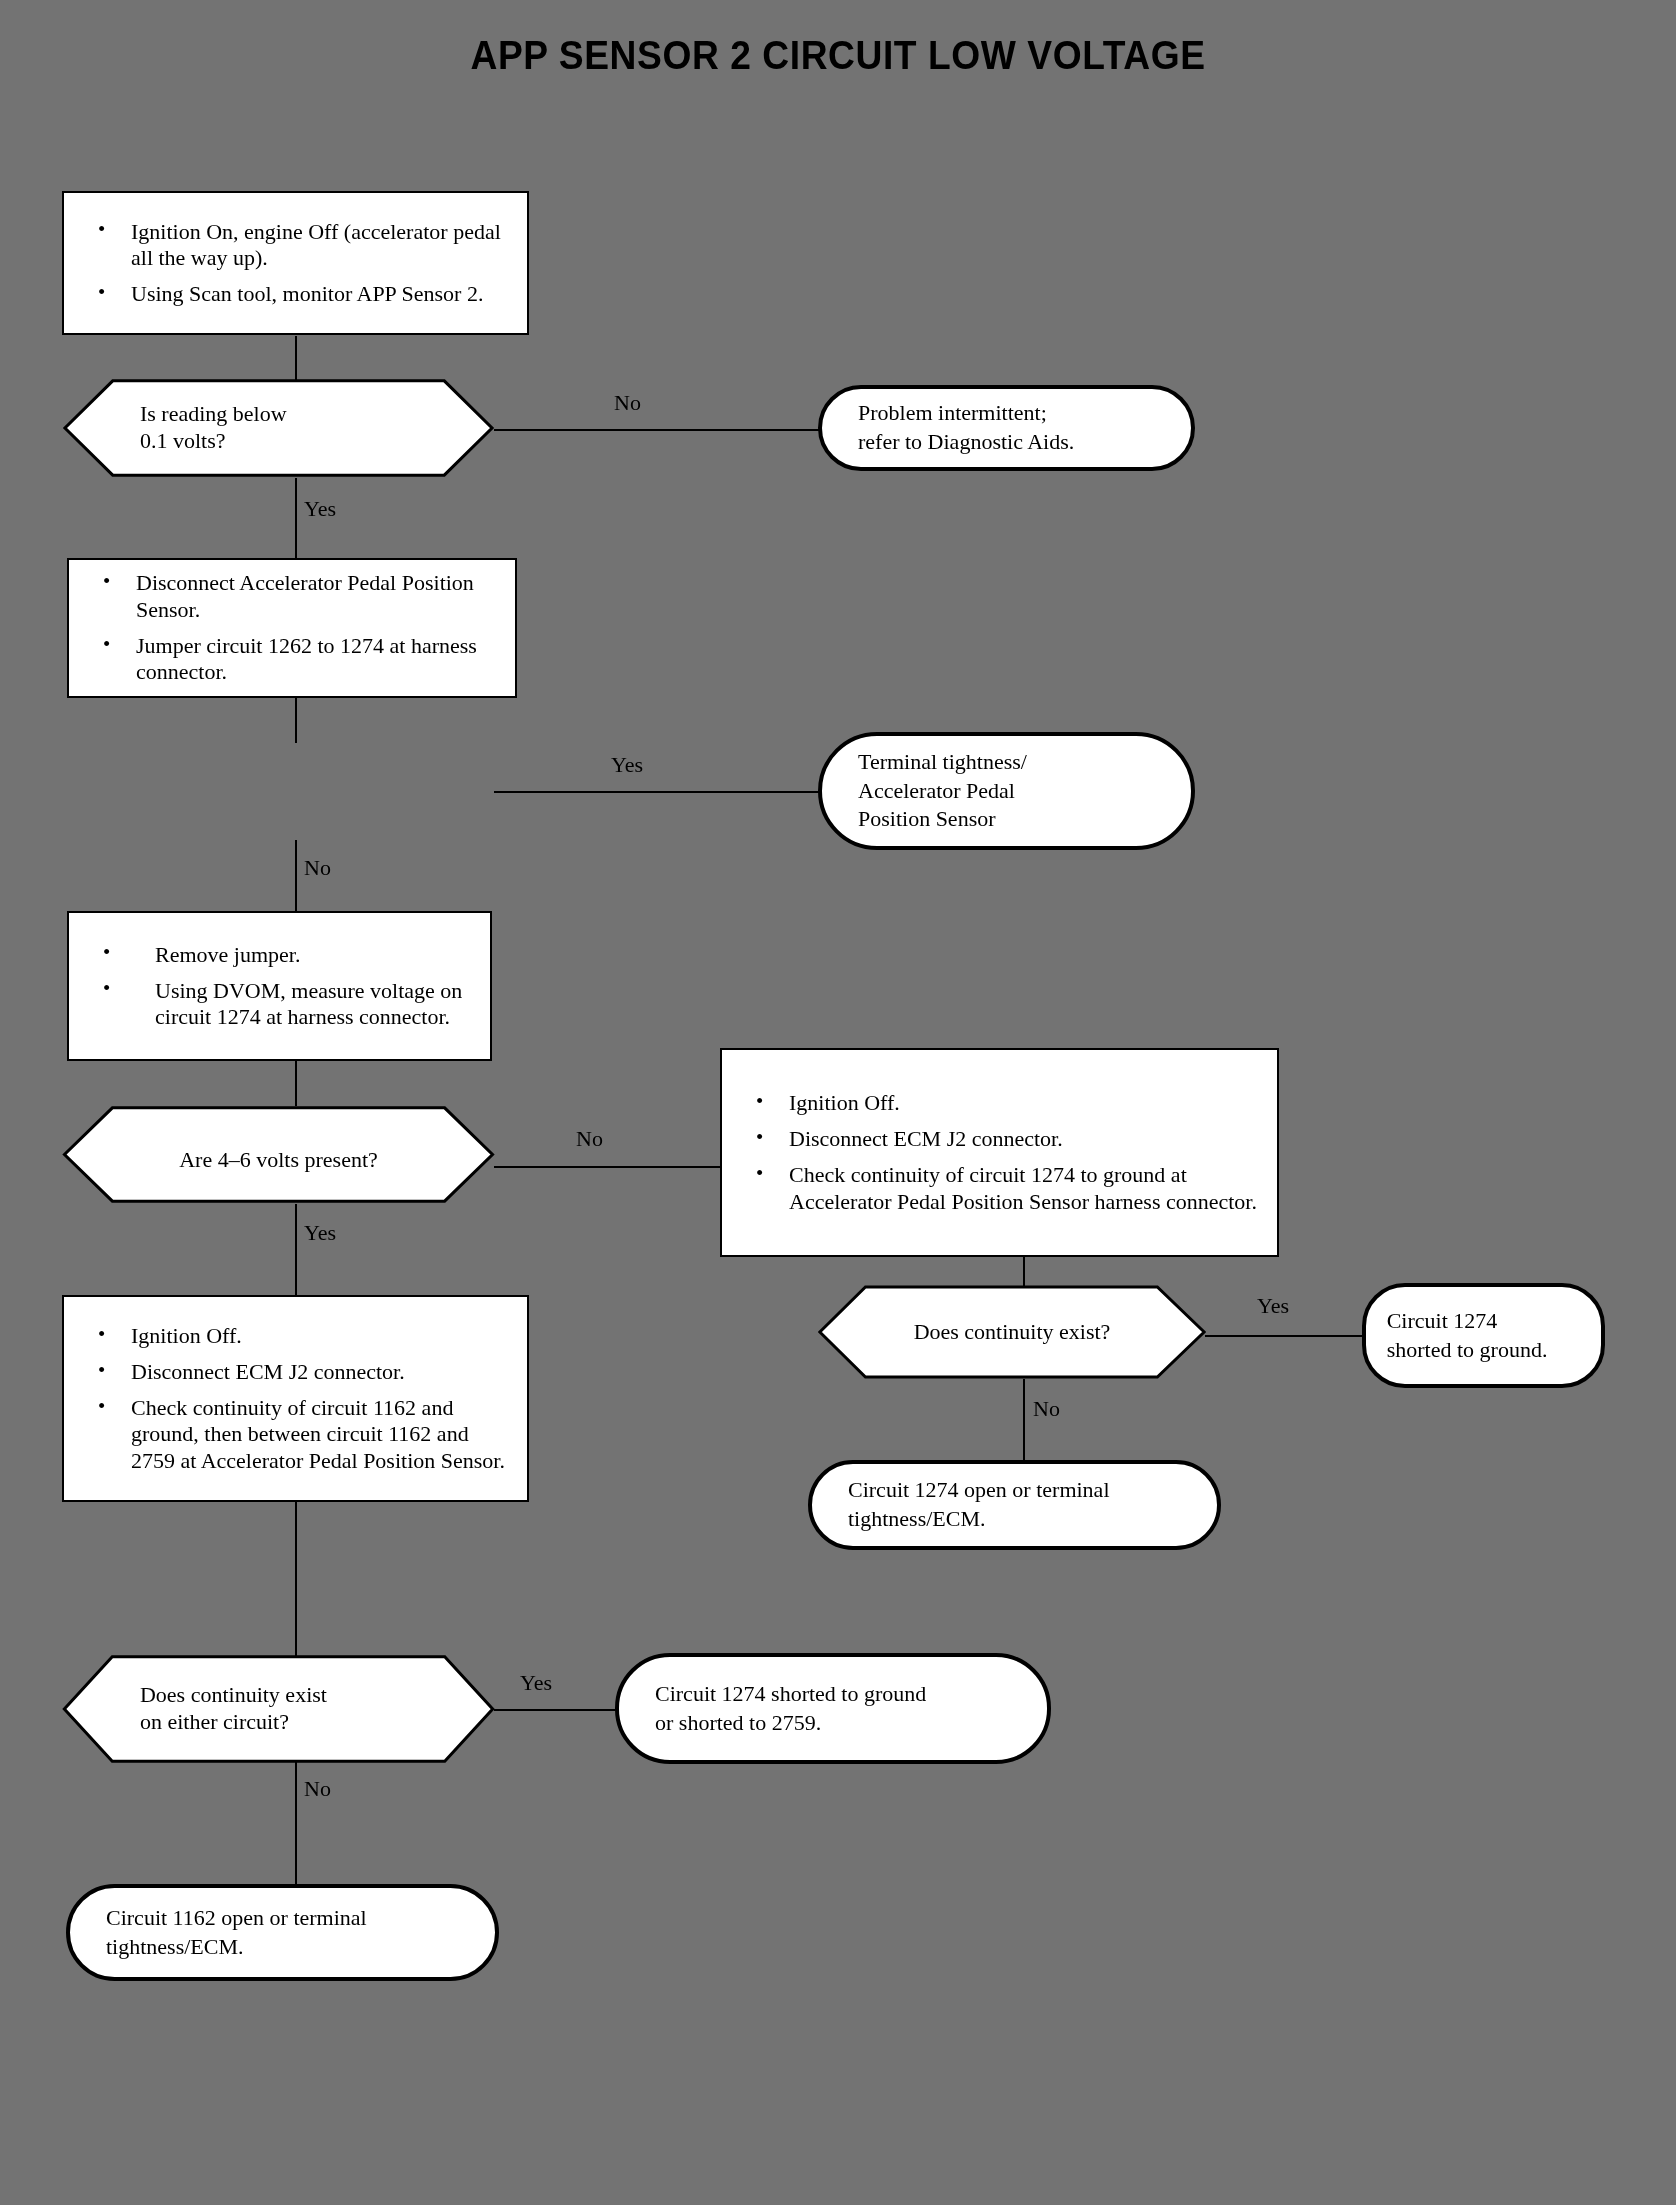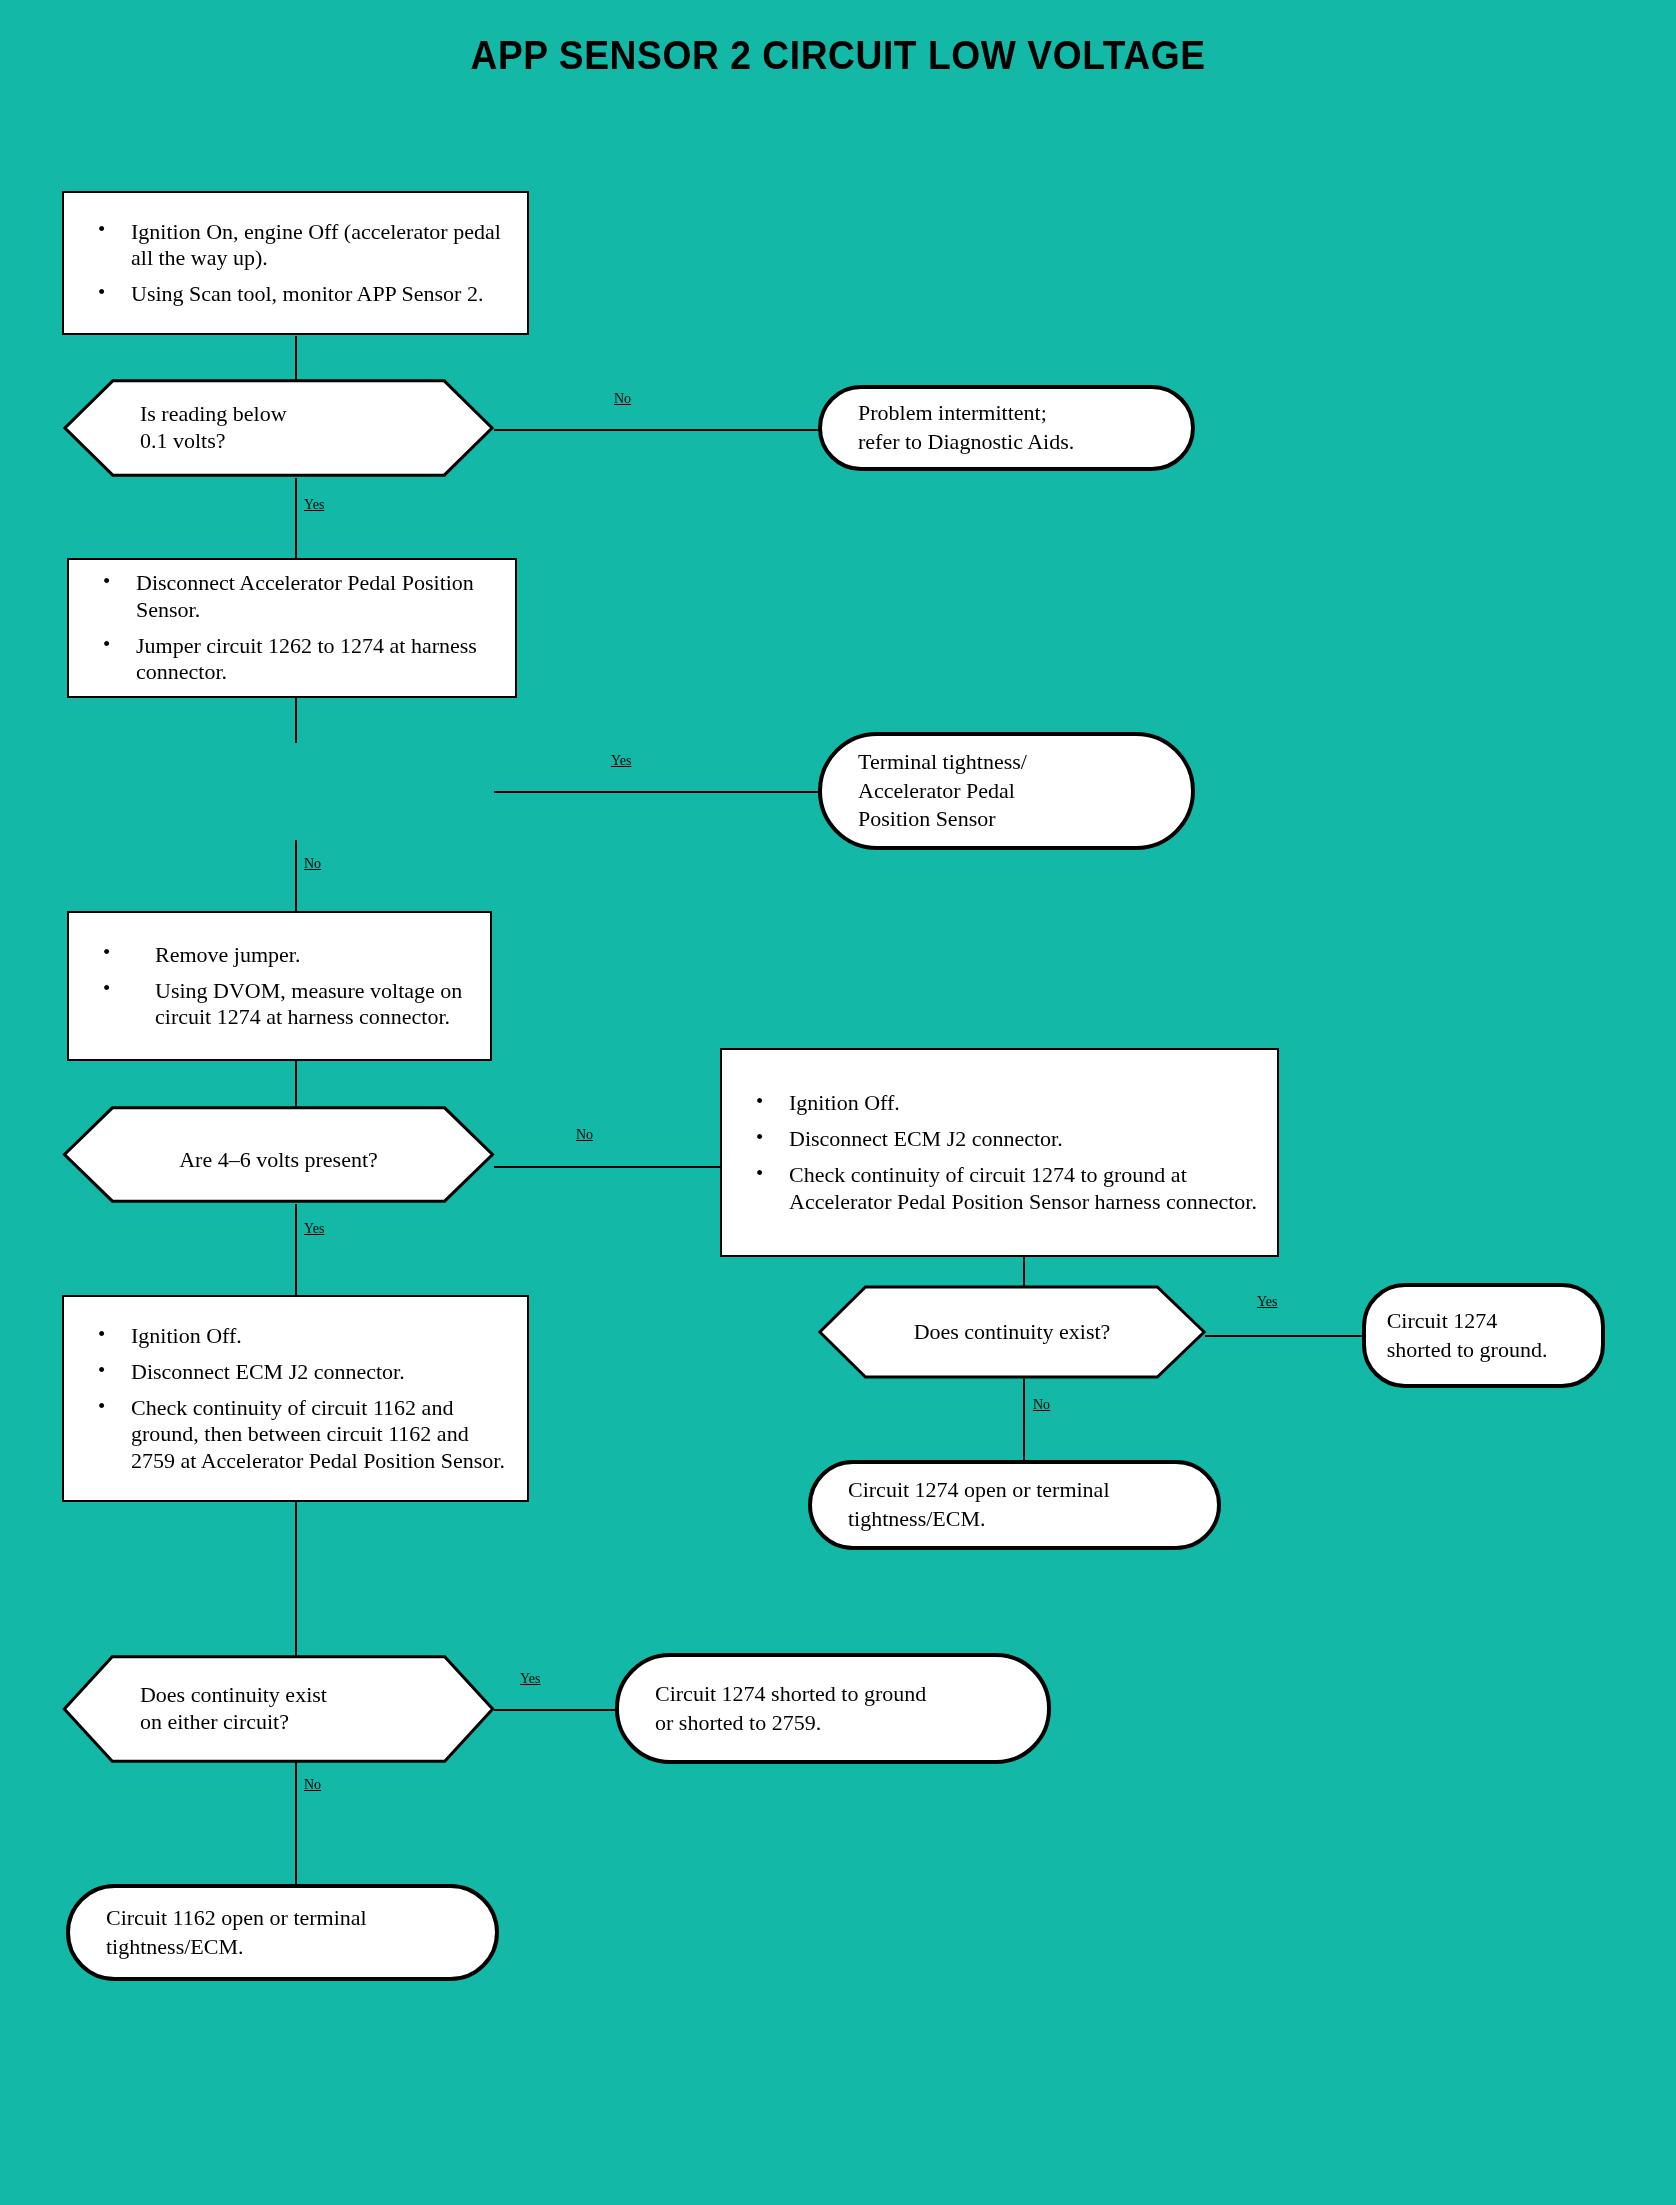--- a/index.html
+++ b/index.html
@@ -4,21 +4,21 @@
 <style>
   html,body{margin:0;padding:0;background:#ffffff;}
   body{
     font-family:"Liberation Serif","DejaVu Serif",serif;
     color:#000000;
   }
   #page{
     position:relative;
     width:1676px;
     height:2205px;
-    background:#14b8a6;
+    background:#737373;
     overflow:hidden;
   }
 
   
   .title{
     position:absolute;
     left:0; top:33px; width:1676px;
     text-align:center;
     font-family:"Liberation Sans","DejaVu Sans",sans-serif;
     font-weight:700;
@@ -93,24 +93,23 @@
     padding:0 22px 0 36px;
     white-space:pre-line;
   }
 
   
   .vline{position:absolute;background:#000;width:2.4px;}
   .hline{position:absolute;background:#000;height:2.4px;}
 
   .elabel{
     position:absolute;
-    font-size:14px;
+    font-size:22px;
     line-height:1;
     white-space:nowrap;
-    text-decoration:underline;
   }
 </style>
 </head>
 <body>
 
 <div id="page">
 
   <div class="title">APP SENSOR 2 CIRCUIT LOW VOLTAGE</div>
 
   <div class="vline" style="left:295px;top:336px;height:44px;"></div>

